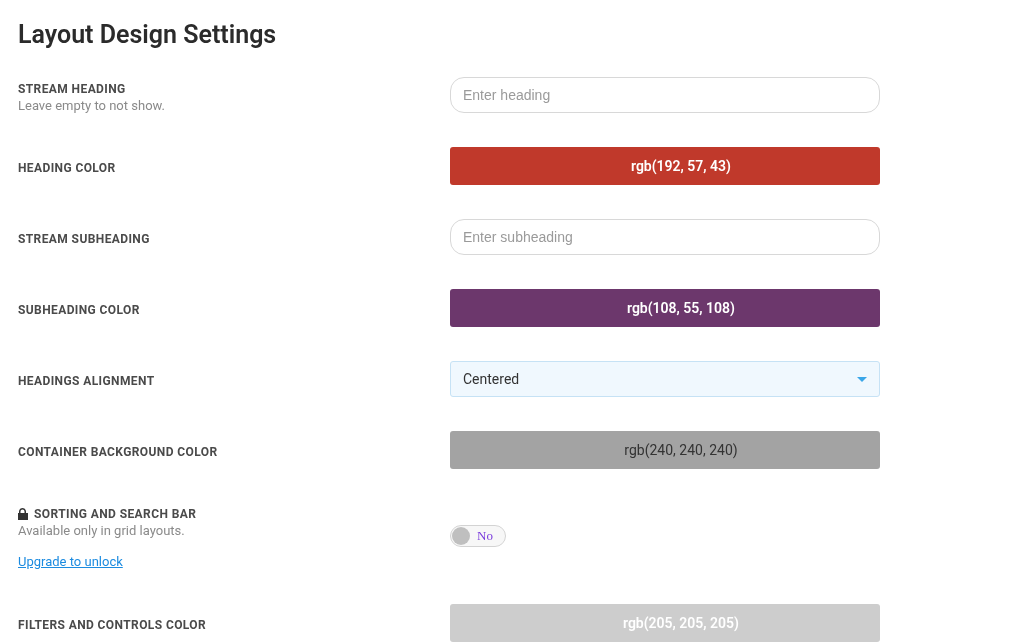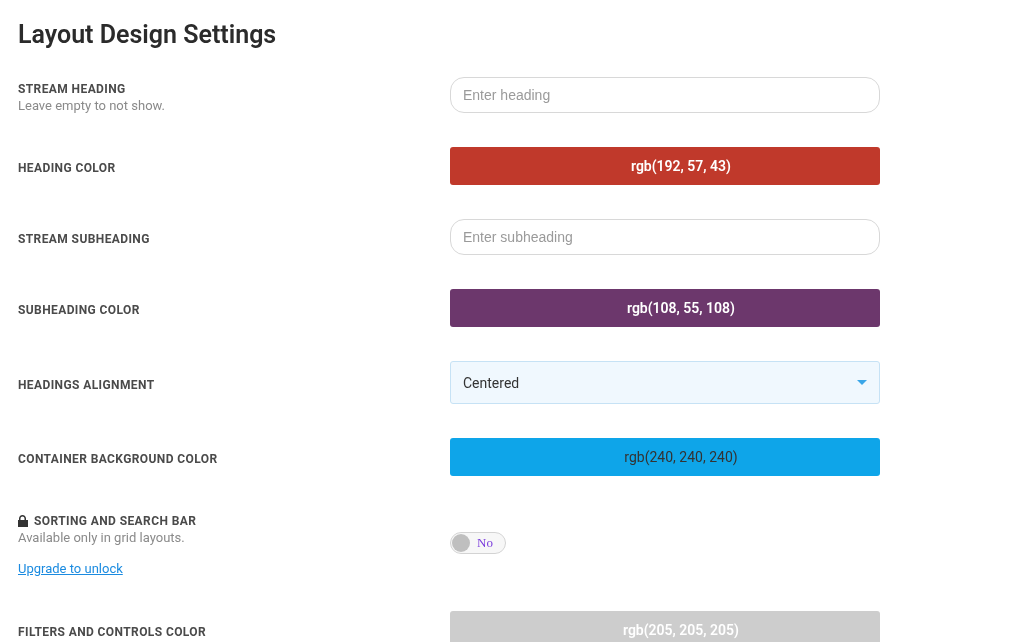--- a/index.html
+++ b/index.html
@@ -92,21 +92,21 @@
     .color-swatch.light-text {
       color: #333;
       font-weight: 400;
     }
     .select-wrap {
       position: relative;
       width: 100%;
     }
     .select-box {
       width: 100%;
-      height: 43px;
+      height: 36px;
       border: 1px solid #c6e2f5;
       background: #f0f8fe;
       border-radius: 3px;
       padding: 0 12px;
       font-size: 14px;
       color: #333;
       display: flex;
       align-items: center;
       justify-content: space-between;
       cursor: pointer;
@@ -151,21 +151,21 @@
     .lock-icon {
       width: 10px;
       height: 12px;
       display: inline-block;
     }
     .lock-icon svg {
       display: block;
     }
     .swatch-red { background: #c0392b; }
     .swatch-purple { background: #6c376c; }
-    .swatch-lightgrey { background: #0ea5e9; }
+    .swatch-lightgrey { background: #a3a3a3; }
     .swatch-grey { background: #cdcdcd; color: #fff; font-weight:600; }
   </style>
 </head>
 <body>
 
 <h1 class="page-title">Layout Design Settings</h1>
 
 <div class="setting-row">
   <div class="label-col">
     <div class="setting-label">STREAM HEADING</div>

